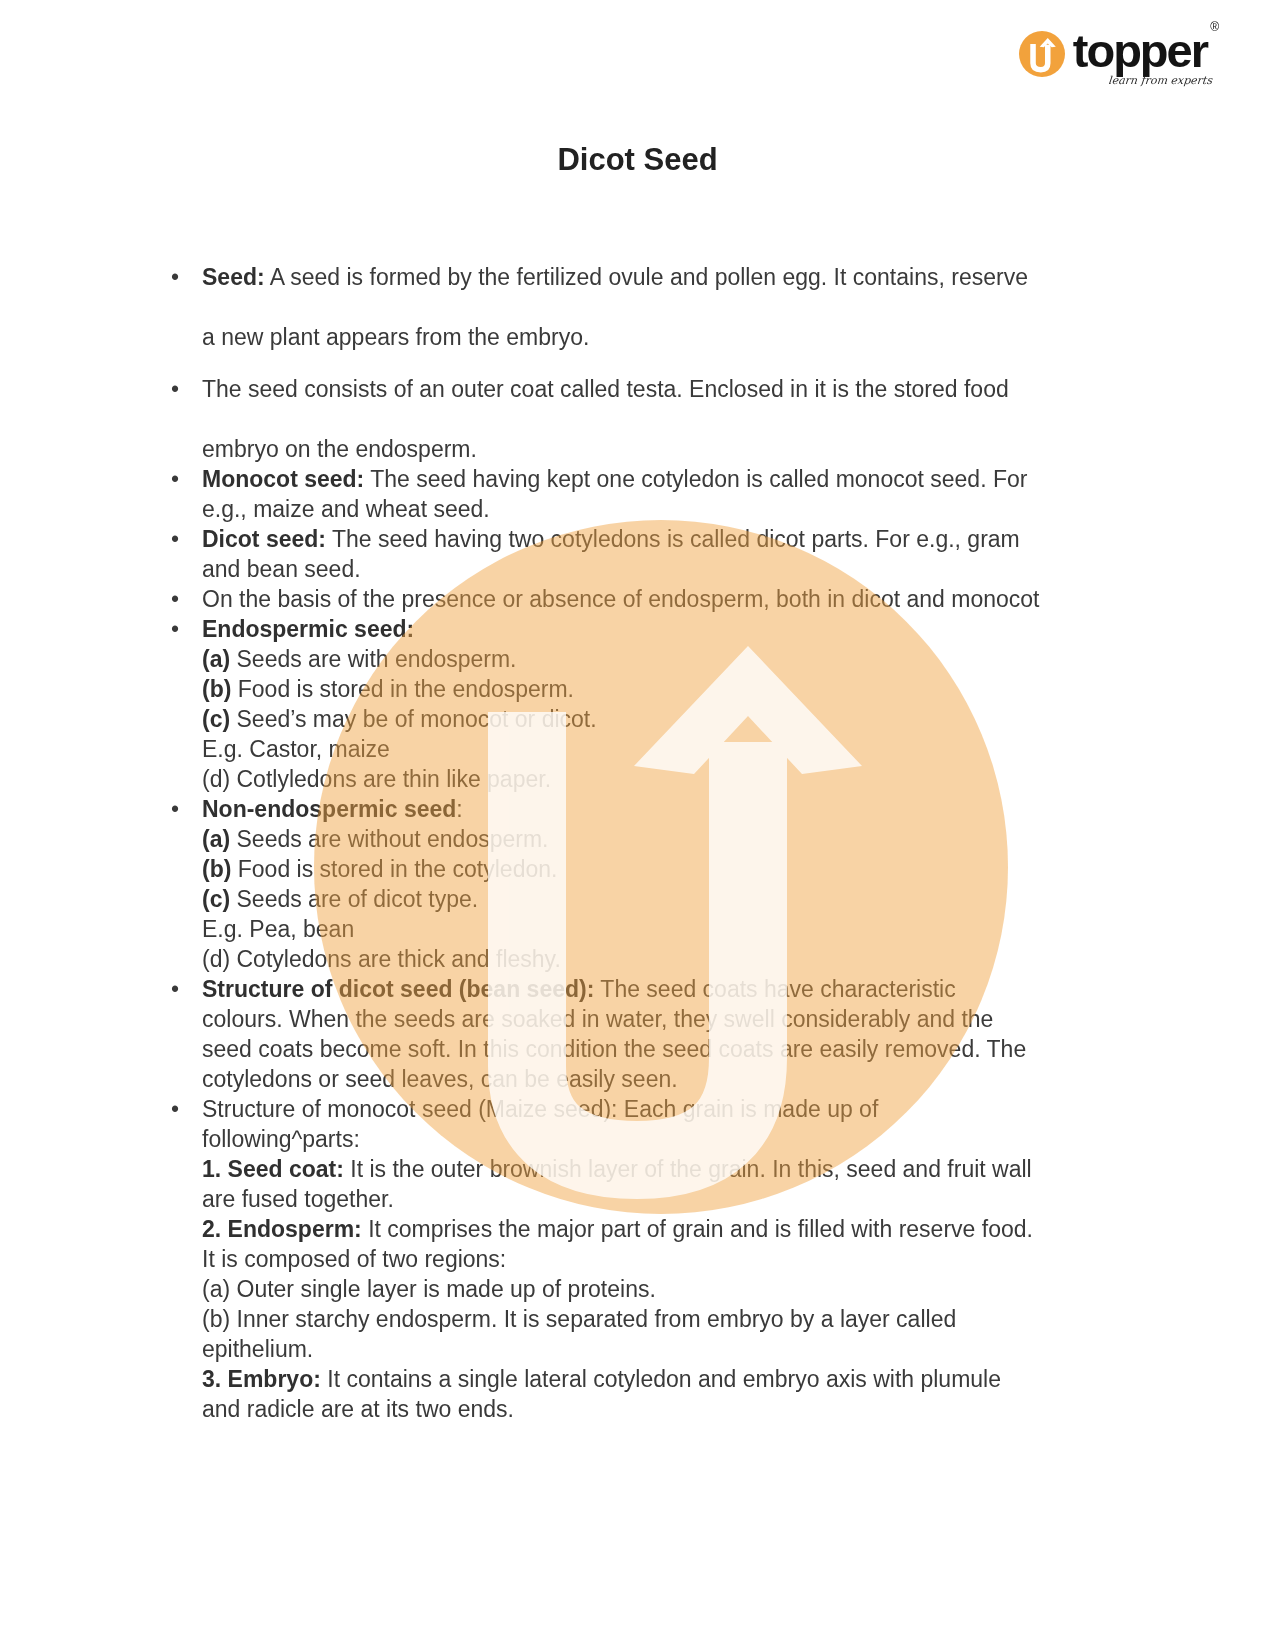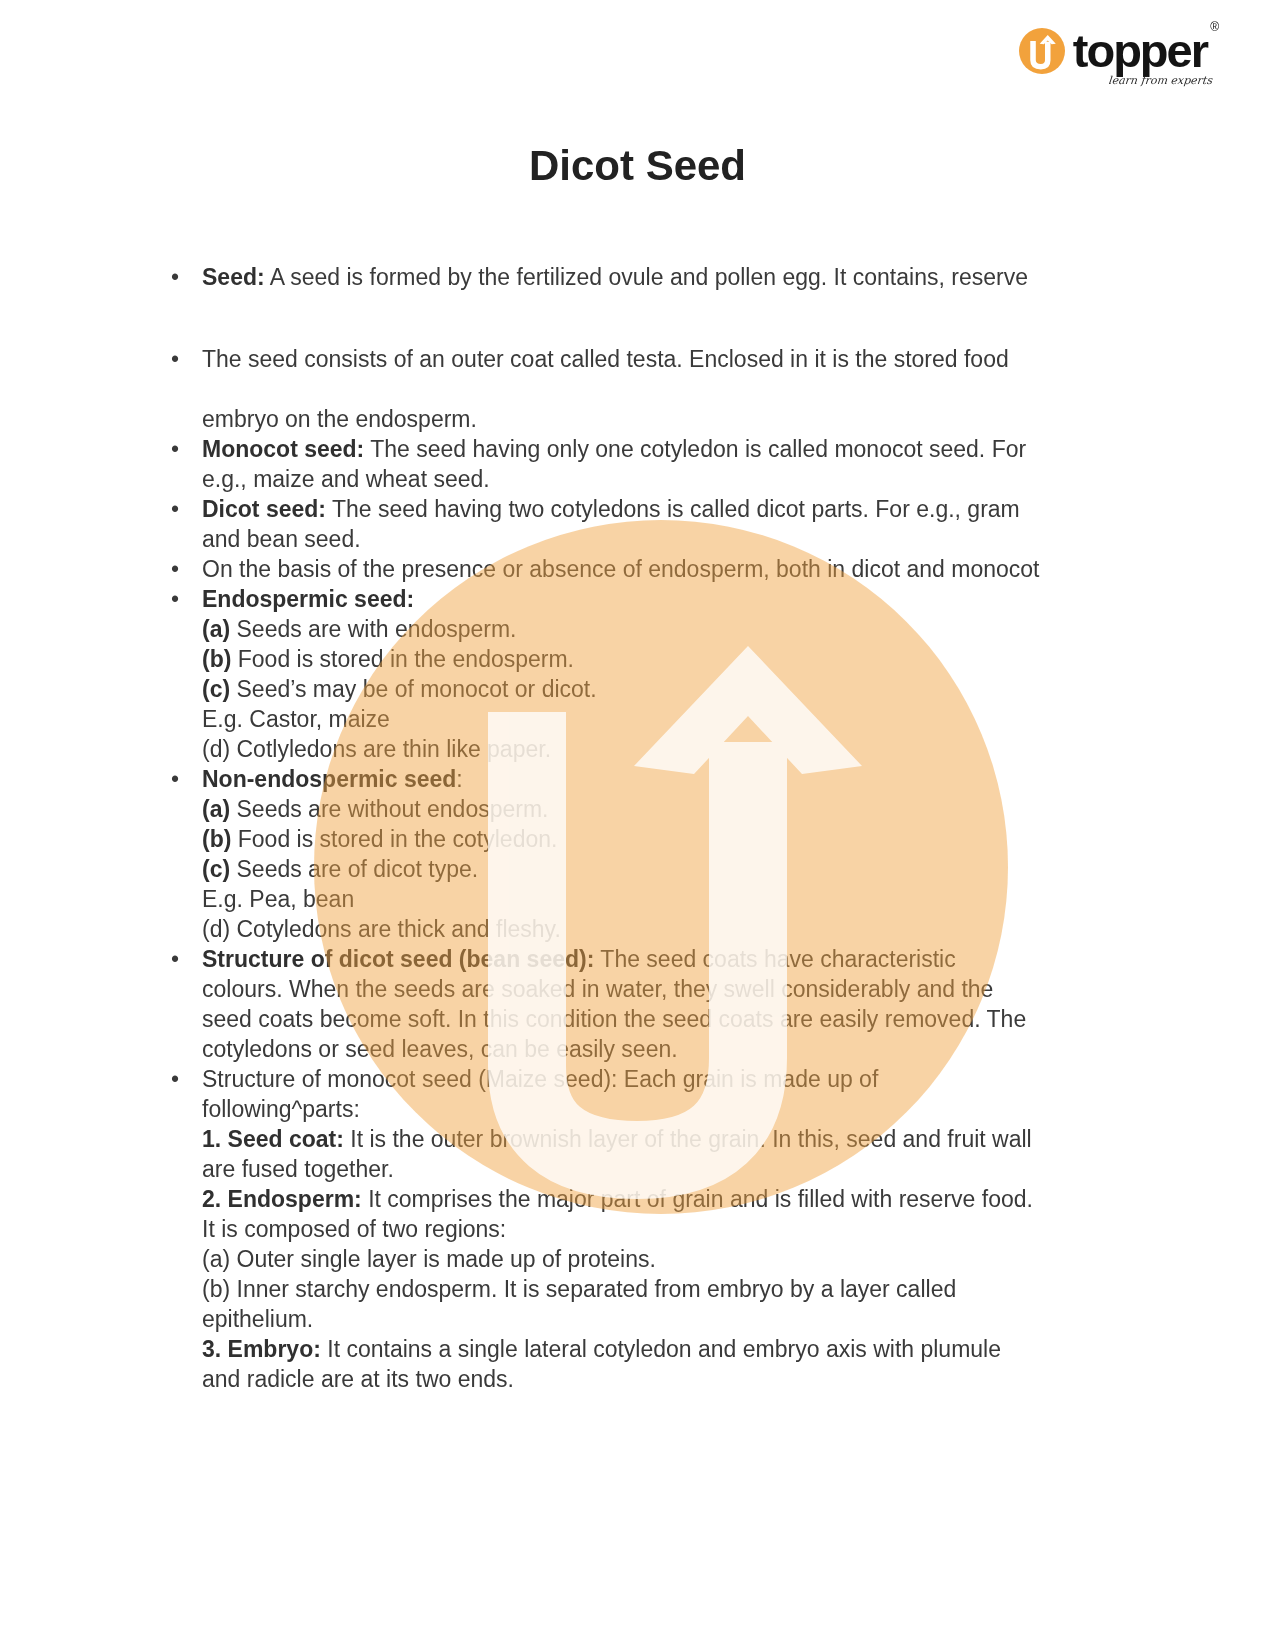--- a/index.html
+++ b/index.html
@@ -1,28 +1,28 @@
 <!DOCTYPE html>
 <html><head>
 <meta charset="utf-8">
 <style>
   html,body{margin:0;padding:0;}
   body{background:#e8e8e8;font-family:"Liberation Sans","DejaVu Sans",sans-serif;}
   .page{position:relative;width:1275px;height:1650px;background:#ffffff;margin:0 auto;overflow:hidden;}
 
   
-  .logo{position:absolute;top:22px;right:68px;display:flex;align-items:flex-start;z-index:30;}
+  .logo{position:absolute;top:22px;right:68px;display:flex;align-items:center;z-index:30;}
   .logo-circle{width:46px;height:46px;margin-top:6px;}
   .brand-wrap{position:relative;margin-left:8px;}
   .brand-text{font-size:47px;font-weight:bold;color:#141414;letter-spacing:-2px;line-height:58px;}
   .registered{position:absolute;top:-2px;right:-12px;font-size:12px;color:#141414;font-weight:normal;}
   .tagline{position:absolute;right:-6px;bottom:-7px;font-family:"DejaVu Serif",serif;font-style:italic;font-size:11px;color:#2b2b2b;white-space:nowrap;transform:skewX(-8deg);}
 
   
-  .page-title{position:absolute;top:142px;left:0;right:0;text-align:center;font-size:42px;font-weight:bold;color:#222222;letter-spacing:0px;z-index:1;}
+  .page-title{position:absolute;top:142px;left:0;right:0;text-align:center;font-size:31px;font-weight:bold;color:#222222;letter-spacing:0px;z-index:1;}
 
   
   .content{position:absolute;top:262px;left:202px;width:945px;font-size:23px;line-height:30px;color:#3a3a3a;z-index:1;}
   .bullet-item{position:relative;}
   .bullet-item.gap{margin-top:22px;}
   .bullet{position:absolute;left:-31px;top:0;}
   .b{font-weight:bold;color:#303030;}
 
   
   .watermark{position:absolute;top:0;left:0;z-index:10;pointer-events:none;}
@@ -43,23 +43,23 @@
     <div class="brand-wrap">
       <span class="brand-text">topper</span>
       <span class="registered">®</span>
       <span class="tagline">learn from experts</span>
     </div>
   </div>
 
   <div class="page-title">Dicot Seed</div>
 
   <div class="content">
-      <div class="bullet-item"><span class="bullet">•</span><span class="b">Seed:</span><span> A seed is formed by the fertilized ovule and pollen egg. It contains, reserve</span><br><br></div>
+      <div class="bullet-item"><span class="bullet">•</span><span class="b">Seed:</span><span> A seed is formed by the fertilized ovule and pollen egg. It contains, reserve</span><br><br><span>a new plant appears from the embryo.</span></div>
       <div class="bullet-item gap"><span class="bullet">•</span><span>The seed consists of an outer coat called testa. Enclosed in it is the stored food</span><br><br><span>embryo on the endosperm.</span></div>
-      <div class="bullet-item"><span class="bullet">•</span><span class="b">Monocot seed:</span><span> The seed having only one cotyledon is called monocot seed. For</span><br><span>e.g., maize and wheat seed.</span></div>
+      <div class="bullet-item"><span class="bullet">•</span><span class="b">Monocot seed:</span><span> The seed having kept one cotyledon is called monocot seed. For</span><br><span>e.g., maize and wheat seed.</span></div>
       <div class="bullet-item"><span class="bullet">•</span><span class="b">Dicot seed:</span><span> The seed having two cotyledons is called dicot parts. For e.g., gram</span><br><span>and bean seed.</span></div>
       <div class="bullet-item"><span class="bullet">•</span><span>On the basis of the presence or absence of endosperm, both in dicot and monocot</span><br></div>
       <div class="bullet-item"><span class="bullet">•</span><span class="b">Endospermic seed:</span><br><span class="b">(a)</span><span> Seeds are with endosperm.</span><br><span class="b">(b)</span><span> Food is stored in the endosperm.</span><br><span class="b">(c)</span><span> Seed’s may be of monocot or dicot.</span><br><span>E.g. Castor, maize</span><br><span>(d) Cotlyledons are thin like paper.</span></div>
       <div class="bullet-item"><span class="bullet">•</span><span class="b">Non-endospermic seed</span><span>:</span><br><span class="b">(a)</span><span> Seeds are without endosperm.</span><br><span class="b">(b)</span><span> Food is stored in the cotyledon.</span><br><span class="b">(c)</span><span> Seeds are of dicot type.</span><br><span>E.g. Pea, bean</span><br><span>(d) Cotyledons are thick and fleshy.</span></div>
       <div class="bullet-item"><span class="bullet">•</span><span class="b">Structure of dicot seed (bean seed):</span><span> The seed coats have characteristic</span><br><span>colours. When the seeds are soaked in water, they swell considerably and the</span><br><span>seed coats become soft. In this condition the seed coats are easily removed. The</span><br><span>cotyledons or seed leaves, can be easily seen.</span></div>
       <div class="bullet-item"><span class="bullet">•</span><span>Structure of monocot seed (Maize seed): Each grain is made up of</span><br><span>following^parts:</span><br><span class="b">1. Seed coat:</span><span> It is the outer brownish layer of the grain. In this, seed and fruit wall</span><br><span>are fused together.</span><br><span class="b">2. Endosperm:</span><span> It comprises the major part of grain and is filled with reserve food.</span><br><span>It is composed of two regions:</span><br><span>(a) Outer single layer is made up of proteins.</span><br><span>(b) Inner starchy endosperm. It is separated from embryo by a layer called</span><br><span>epithelium.</span><br><span class="b">3. Embryo:</span><span> It contains a single lateral cotyledon and embryo axis with plumule</span><br><span>and radicle are at its two ends.</span></div>
     </div>
 
   <svg class="watermark" width="1275" height="1650" viewBox="0 0 1275 1650">
     <circle cx="661" cy="867" r="347" fill="#F0A240" fill-opacity="0.47"></circle>

